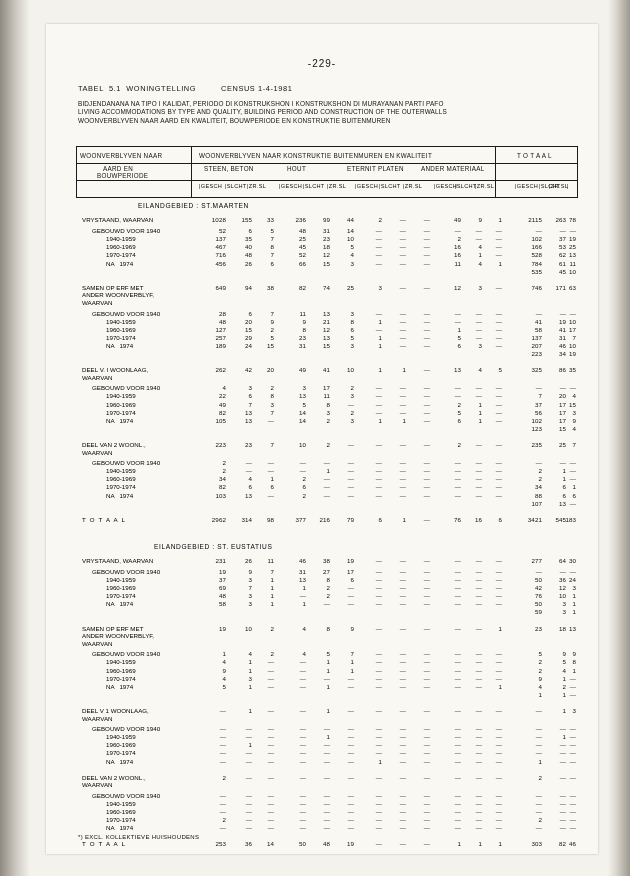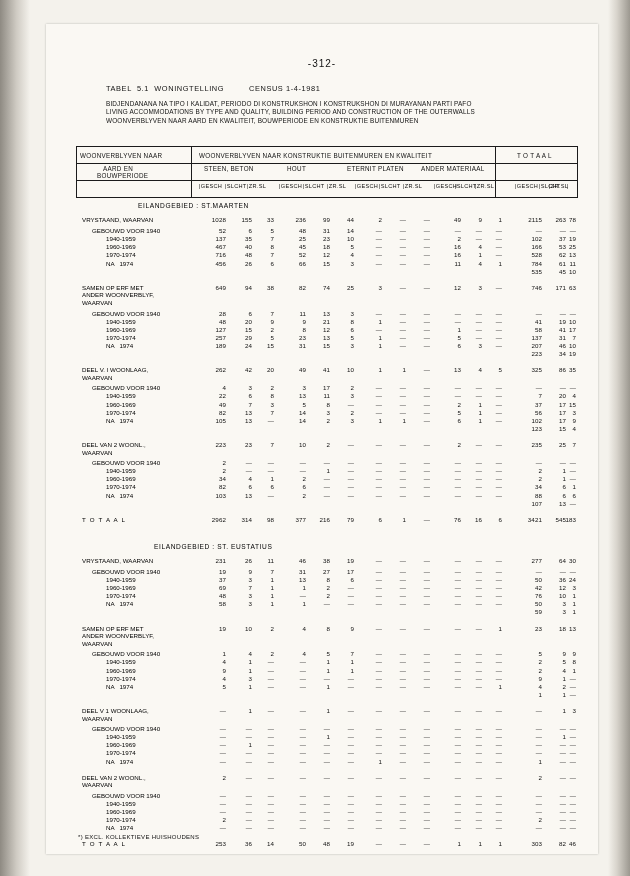--- a/index.html
+++ b/index.html
@@ -23,21 +23,21 @@
   }
   #sheet{
     position:absolute;left:46px;top:24px;width:552px;height:830px;
     background:#faf8f3;
     box-shadow:0 0 2px rgba(0,0,0,.25);
   }
   .pg{
     position:absolute;top:34px;left:0;width:100%;
     text-align:center;font-size:10px;letter-spacing:1px;color:#111;
   }
-  .blk{position:absolute;color:#111;margin-left:28px;}
+  .blk{position:absolute;color:#111;}
   .t{font-size:7.2px;letter-spacing:.3px;white-space:pre;}
   #title{left:32px;top:60px;font-size:7.4px;letter-spacing:.6px;}
   #census{left:175px;top:60px;font-size:7.4px;letter-spacing:.6px;}
   #desc{left:32px;top:76px;font-size:6.4px;line-height:8.4px;letter-spacing:.15px;}
   
   #hdr{
     position:absolute;left:30px;top:122px;width:500px;height:50px;
     border:1px solid #1b1b1b;
   }
   #hdr .cell{position:absolute;font-size:6.3px;letter-spacing:.3px;color:#111;white-space:nowrap;}
@@ -49,21 +49,21 @@
   .lbl{position:absolute;left:0;top:0;white-space:pre;}
   .n{position:absolute;text-align:right;font-size:6.2px;color:#111;}
   .foot{position:absolute;left:32px;top:810px;font-size:6px;letter-spacing:.3px;color:#111;}
 </style>
 </head>
 <body>
 
 <div id="page">
   <div id="sheet">
 
-    <div class="pg">-312-</div>
+    <div class="pg">-229-</div>
 
     <div class="blk t" id="title">TABEL  5.1  WONINGTELLING</div>
     <div class="blk t" id="census">CENSUS 1-4-1981</div>
 
     <div class="blk" id="desc">
       <div>BIDJENDANANA NA TIPO I KALIDAT, PERIODO DI KONSTRUKSHON I KONSTRUKSHON DI MURAYANAN PARTI PAFO</div>
       <div>LIVING ACCOMMODATIONS BY TYPE AND QUALITY, BUILDING PERIOD AND CONSTRUCTION OF THE OUTERWALLS</div>
       <div>WOONVERBLYVEN NAAR AARD EN KWALITEIT, BOUWPERIODE EN KONSTRUKTIE BUITENMUREN</div>
     </div>
 

